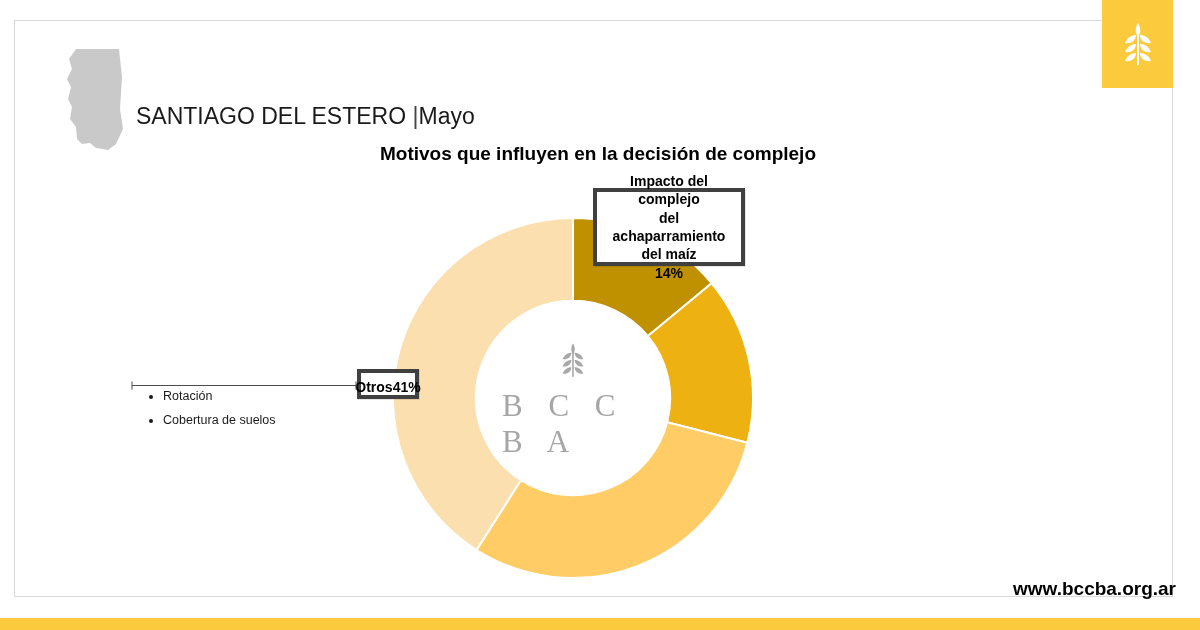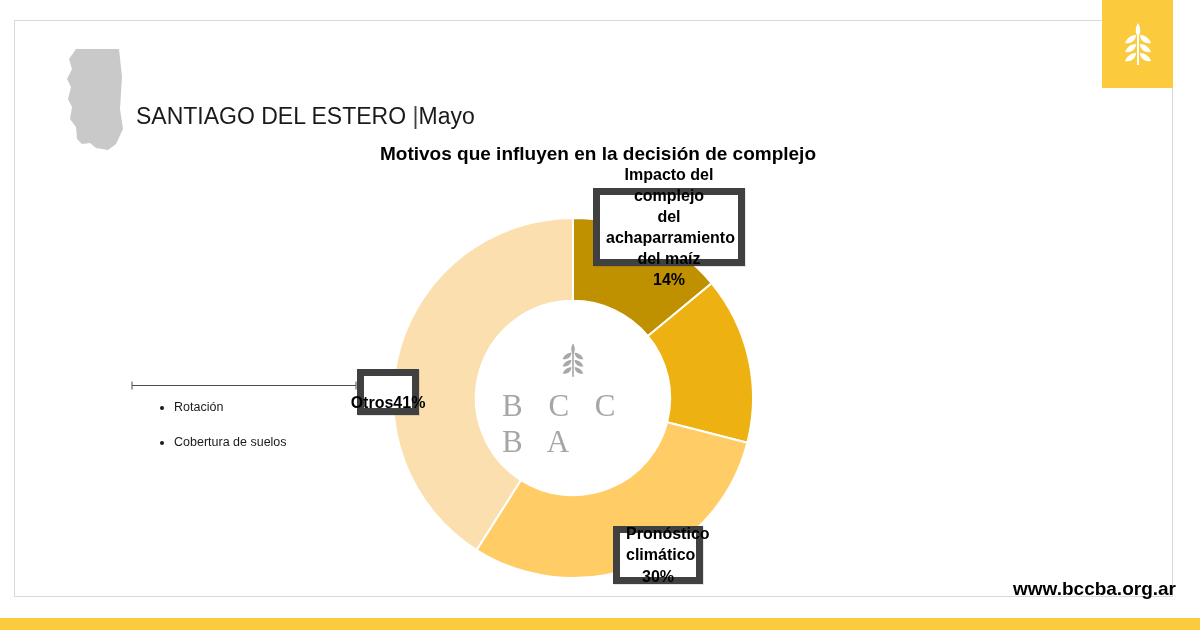--- a/index.html
+++ b/index.html
@@ -129,28 +129,28 @@
     letter-spacing: 9px;
     color: #a6a6a6;
     margin-top: 8px;
     padding-left: 9px;
   }
 
   
   .callout {
     position: absolute;
     background: #ffffff;
-    border: 7px solid #404040;
+    border: 4px solid #404040;
     box-sizing: border-box;
-    font-size: 16px;
+    font-size: 14px;
     font-weight: bold;
     color: #000000;
     text-align: center;
     line-height: 1.32;
-    padding: 16px 6px;
+    padding: 5px 6px;
     box-shadow: 1px 1px 0 rgba(0,0,0,0.10);
   }
   .callout .pct { display: block; }
 
   #callout-achaparramiento {
     left: 593px; top: 188px; width: 152px; height: 78px;
     display: flex; flex-direction: column; justify-content: center;
   }
   #callout-precio {
     left: 710px; top: 311px; width: 115px; height: 98px;
@@ -181,21 +181,21 @@
     font-size: 12.5px;
     font-weight: normal;
     color: #1a1a1a;
     line-height: 1.55;
   }
   #otros-bullets ul {
     margin: 0;
     padding-left: 18px;
     list-style: disc;
   }
-  #otros-bullets li { margin: 16px; }
+  #otros-bullets li { margin: 5px; }
 
   
   #website {
     position: absolute;
     right: 24px;
     top: 578px;
     font-size: 19px;
     font-weight: bold;
     color: #000000;
   }
@@ -263,25 +263,20 @@
   </div>
 
   <div id="callout-achaparramiento" class="callout">
     <span>Impacto del complejo</span>
     <span>del achaparramiento</span>
     <span>del maíz</span>
     <span class="pct">14%</span>
   </div>
 
 
-  <div id="callout-pronostico" class="callout">
-    <span>Pronóstico</span>
-    <span>climático</span>
-    <span class="pct">30%</span>
-  </div>
 
   <div id="callout-otros" class="callout">
     <span>Otros</span>
     <span class="pct">41%</span>
   </div>
 
   <svg id="otros-leader" viewBox="0 0 228 9">
     <line x1="2" y1="4.5" x2="226" y2="4.5" stroke="#4d4d4d" stroke-width="1"></line>
     <line x1="2" y1="0.5" x2="2" y2="8.5" stroke="#4d4d4d" stroke-width="1"></line>
     <line x1="226" y1="0.5" x2="226" y2="8.5" stroke="#4d4d4d" stroke-width="1"></line>

